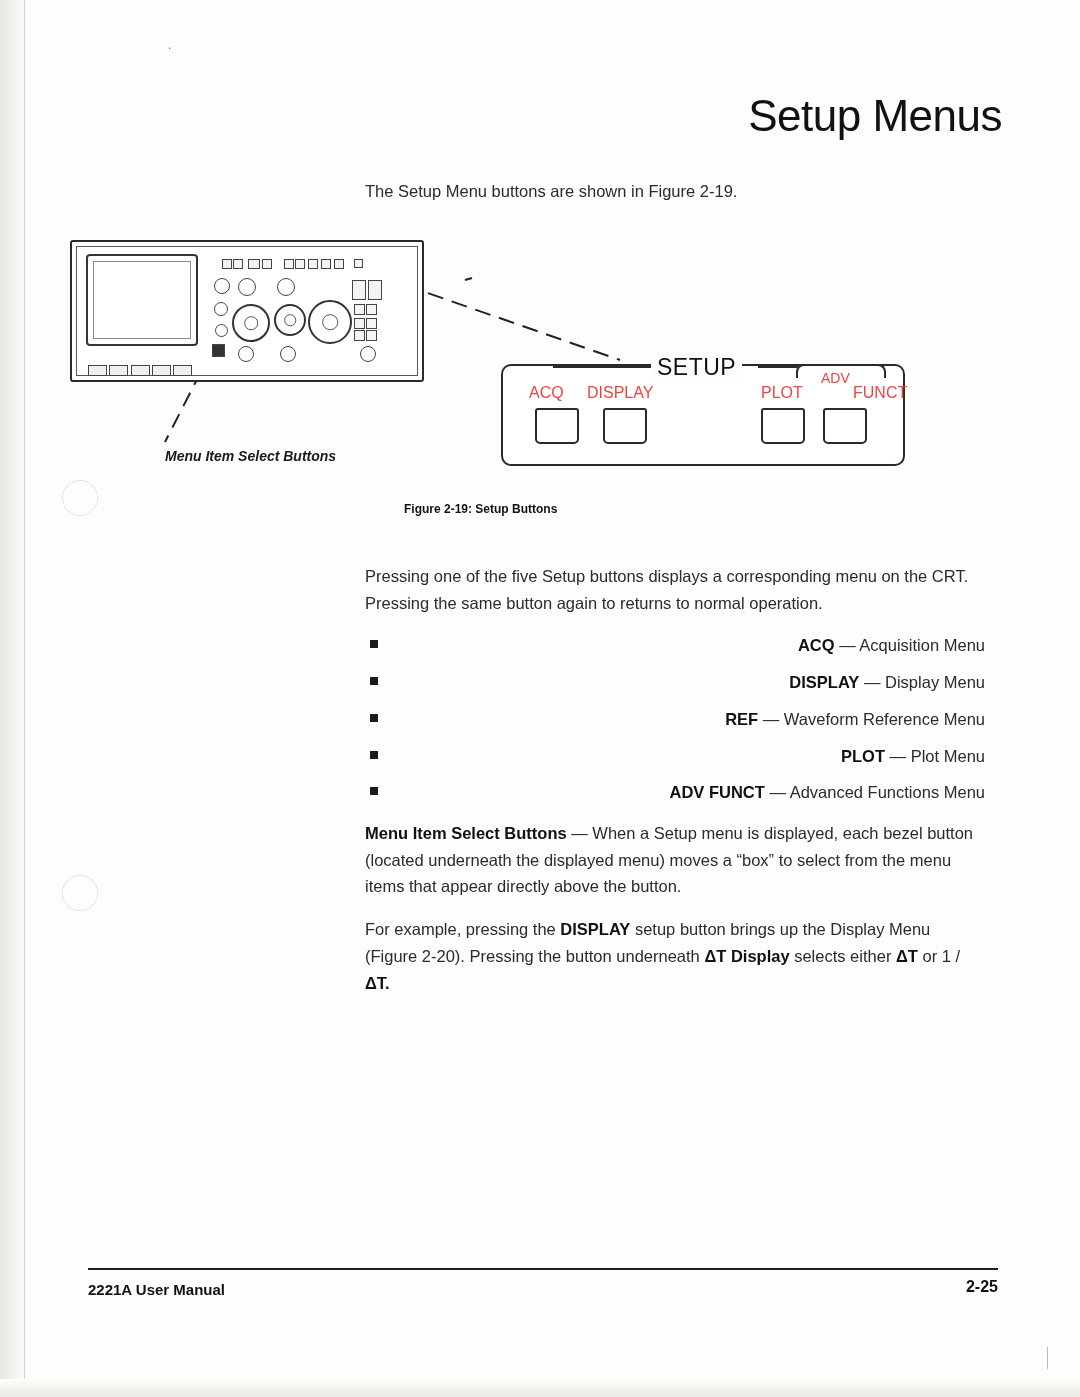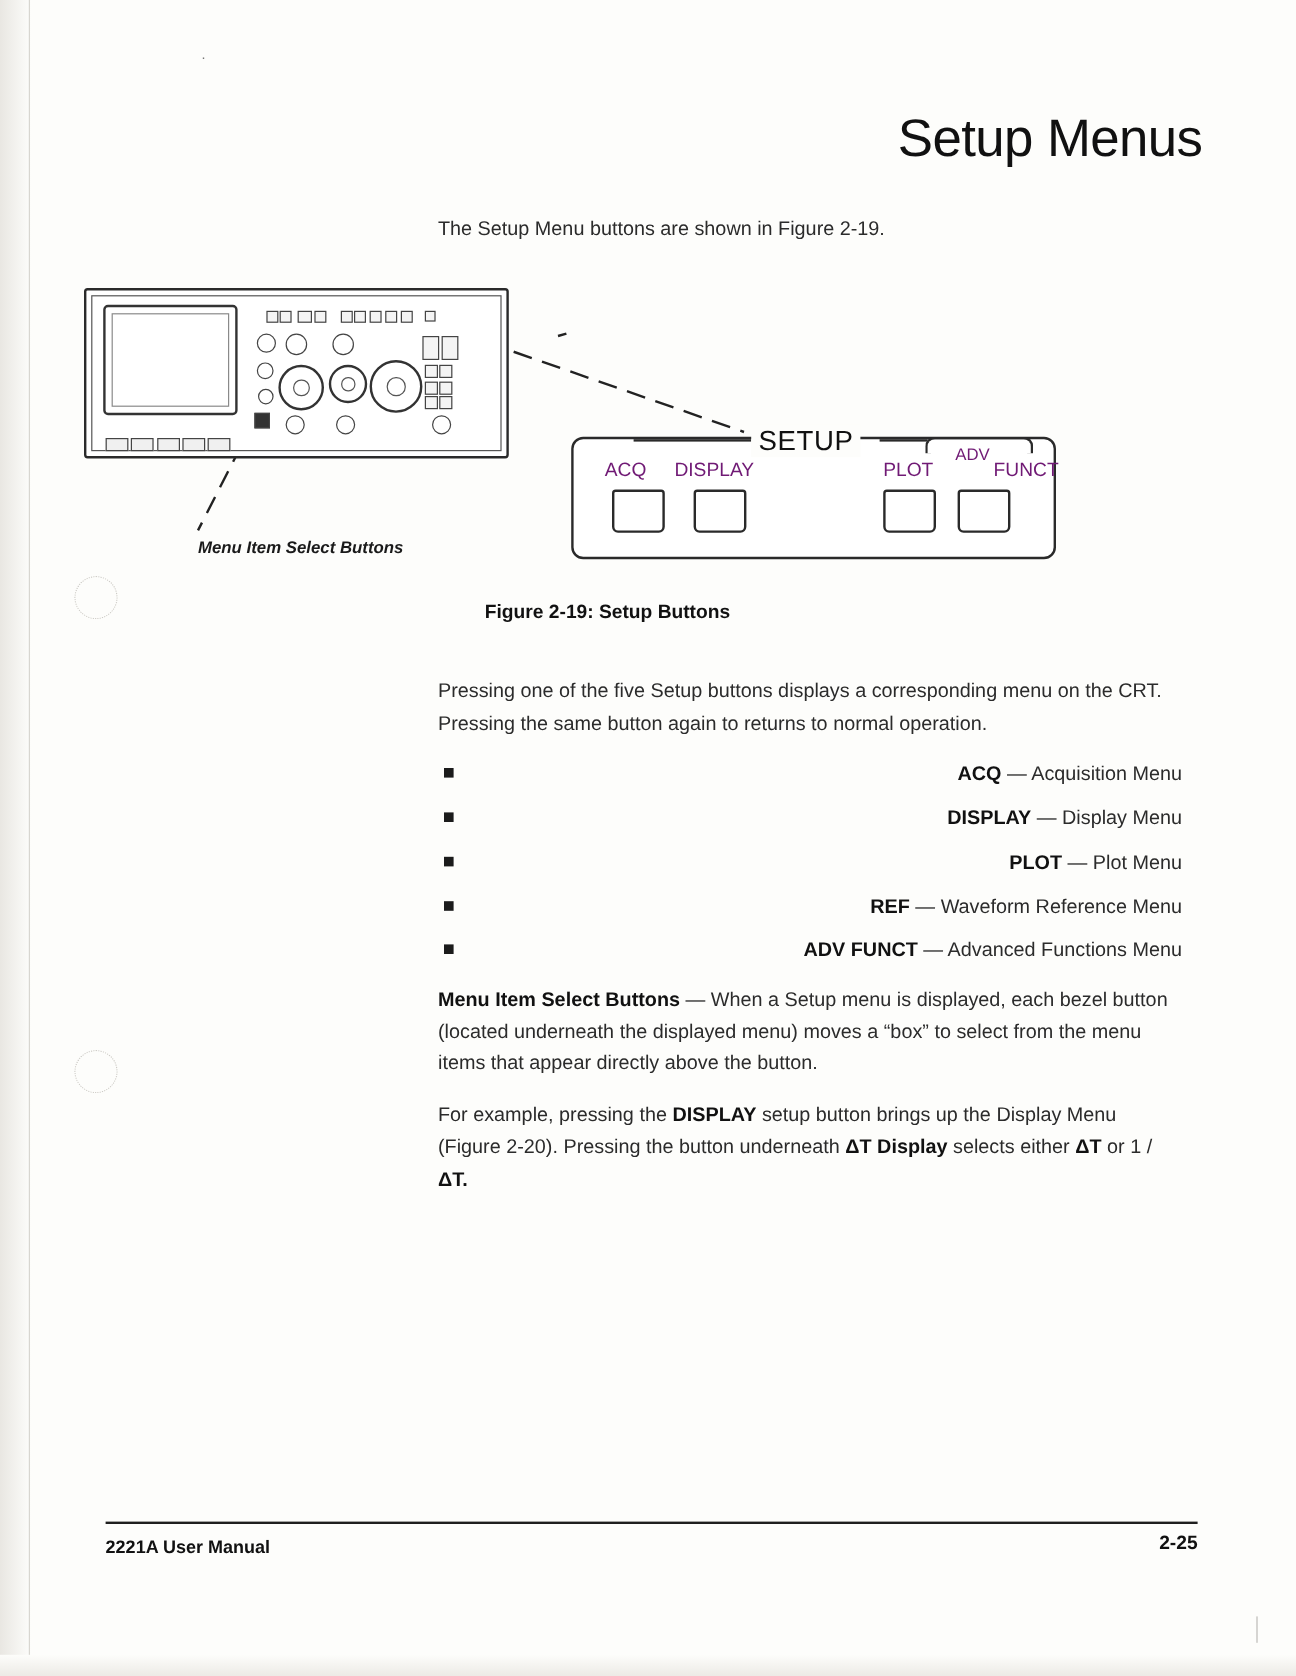--- a/index.html
+++ b/index.html
@@ -162,21 +162,21 @@
     top: 216px;
     font-size: 14px;
     font-weight: bold;
     font-style: italic;
     color: #1a1a1a;
   }
 
   
   .setup-block {
     position: absolute;
-    left: 416px;
+    left: 441px;
     top: 132px;
     width: 400px;
     height: 98px;
     border: 2px solid #2a2a2a;
     border-radius: 10px;
     background: #fff;
   }
   .setup-title {
     position: absolute;
     left: 148px;
@@ -211,37 +211,37 @@
     height: 14px;
     border-top: 2px solid #2a2a2a;
     border-left: 2px solid #2a2a2a;
     border-right: 2px solid #2a2a2a;
     border-radius: 8px 8px 0 0;
     box-sizing: border-box;
   }
   .setup-lbl {
     position: absolute;
     font-size: 16px;
-    color: #701a75;
+    color: #ef4444;
     white-space: nowrap;
   }
   .setup-btn {
     position: absolute;
     width: 40px;
     height: 32px;
     border: 2px solid #2a2a2a;
     border-radius: 3px 3px 5px 5px;
     background: #fff;
   }
 
   .fig-caption {
     position: absolute;
     left: 404px;
     top: 502px;
-    font-size: 16px;
+    font-size: 12px;
     font-weight: bold;
     color: #111;
   }
 
   
   .body-text {
     position: absolute;
     left: 365px;
     top: 563px;
     width: 620px;
@@ -425,25 +425,25 @@
       <li>
         <span class="sq"></span>
         <b>ACQ</b><span> — </span><span>Acquisition Menu</span>
       </li>
       <li>
         <span class="sq"></span>
         <b>DISPLAY</b><span> — </span><span>Display Menu</span>
       </li>
       <li>
         <span class="sq"></span>
-        <b>PLOT</b><span> — </span><span>Plot Menu</span>
+        <b>REF</b><span> — </span><span>Waveform Reference Menu</span>
       </li>
       <li>
         <span class="sq"></span>
-        <b>REF</b><span> — </span><span>Waveform Reference Menu</span>
+        <b>PLOT</b><span> — </span><span>Plot Menu</span>
       </li>
       <li>
         <span class="sq"></span>
         <b>ADV FUNCT</b><span> — </span><span>Advanced Functions Menu</span>
       </li>
     </ul>
 
     <p><b>Menu Item Select Buttons</b><span> — When a Setup menu is displayed, each bezel button (located underneath the displayed menu) moves a “box” to select from the menu items that appear directly above the button.</span></p>
 
     <p><span>For example, pressing the </span><b>DISPLAY</b><span> setup button brings up the Display Menu (Figure 2-20). Pressing the button underneath </span><b>ΔT Display</b><span> selects either </span><b>ΔT</b><span> or 1 / </span><b>ΔT.</b></p>

